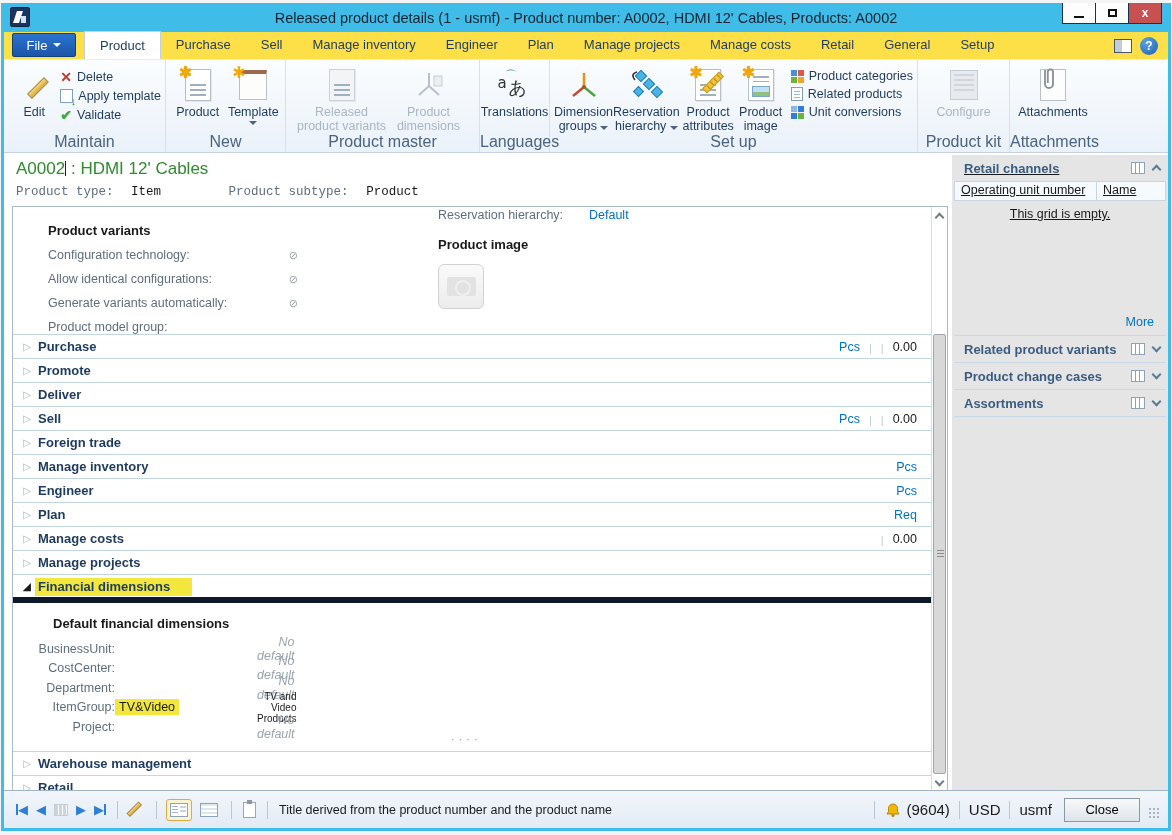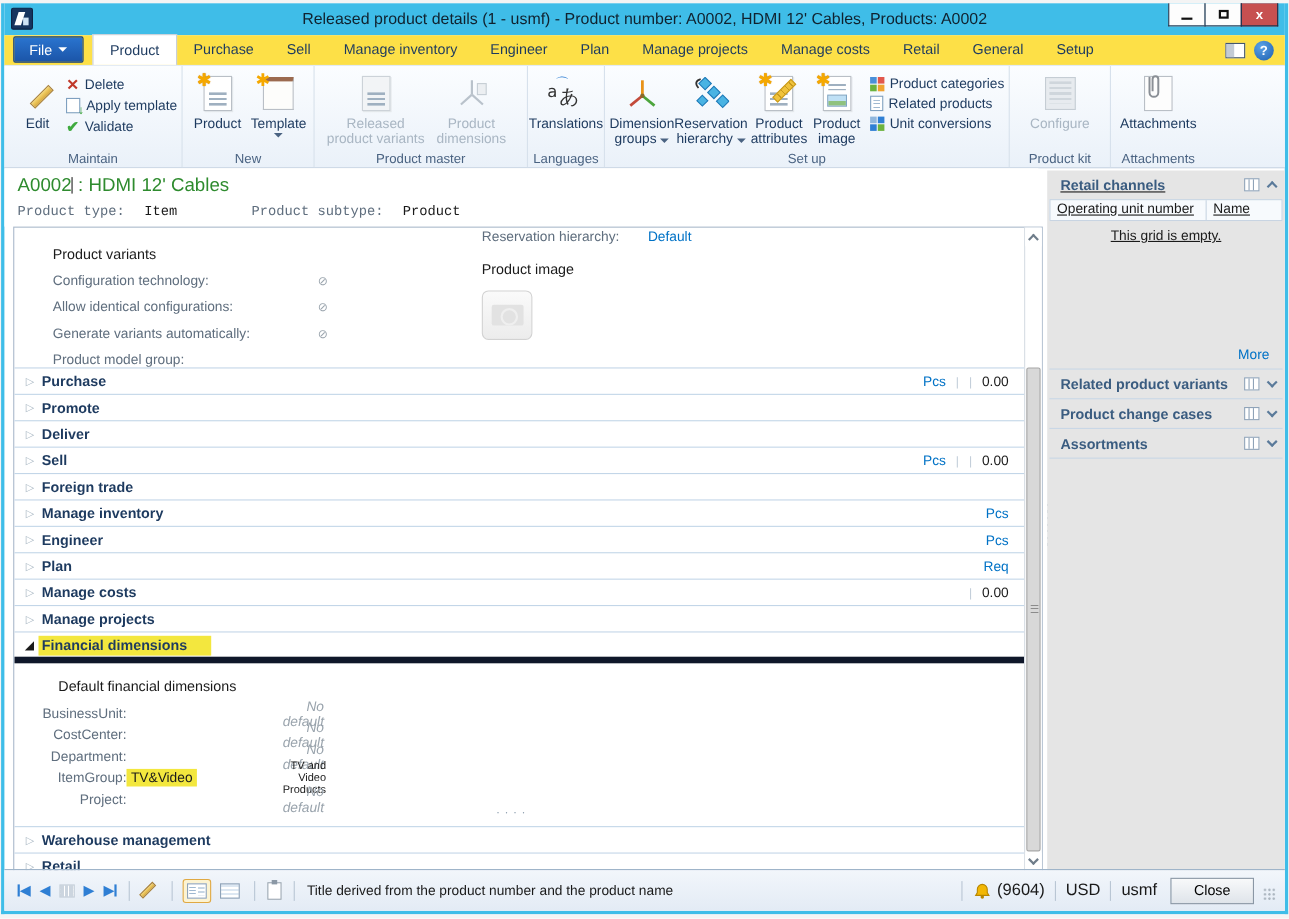--- a/index.html
+++ b/index.html
@@ -27,21 +27,21 @@
   .tab { padding:0 15px; height:28px; line-height:28px; color:#1d3a5f; font-size:13px; cursor:default; }
   .tab.selected { background:#fff; border:1px solid #c8cfd8; border-bottom:none; }
   .tab-right { position:absolute; right:10px; top:5px; display:flex; gap:8px; align-items:center; }
   .pane-icon { width:18px; height:14px; background:#fff; border:1px solid #44576e; }
   .pane-icon::after { content:""; display:block; width:7px; height:12px; background:#c3cbd5; }
   .help-icon { width:18px; height:18px; border-radius:50%; background:radial-gradient(circle at 35% 30%, #5aa2e8, #1e5fae); color:#fff; font-size:12px; font-weight:bold; text-align:center; line-height:18px; }
 
   
   .ribbon { position:absolute; left:0; top:57px; right:0; height:93px; background:linear-gradient(#fbfdff,#eaf1f9); border-bottom:1px solid #c4d2e2; display:flex; }
   .rgroup { position:relative; height:100%; border-right:1px solid #d7e1ec; padding:4px 4px 16px 4px; display:flex; align-items:flex-start; justify-content:center; }
-  .rgroup-label { position:absolute; bottom:1px; left:0; right:0; text-align:center; font-size:12px; color:#4a6382; }
+  .rgroup-label { position:absolute; bottom:1px; left:0; right:0; text-align:center; font-size:16px; color:#4a6382; }
   .rb-big { width:66px; display:flex; flex-direction:column; align-items:center; padding-top:3px; gap:2px; }
   .rb-big .blabel { font-size:12.5px; color:#1d3a5f; text-align:center; line-height:14px; }
   .rb-big.disabled .blabel { color:#a9b6c3; }
   .rb-icon-slot { height:36px; display:flex; align-items:center; justify-content:center; }
   .rb-smallcol { display:flex; flex-direction:column; justify-content:flex-start; gap:4px; padding-top:5px; }
   .rb-small { display:flex; align-items:center; gap:5px; font-size:12.5px; color:#1d3a5f; white-space:nowrap; }
   .caret-down { width:0;height:0;border-left:4px solid transparent;border-right:4px solid transparent;border-top:4px solid #4a6382; display:inline-block; }
 
   
   .doc-icon { position:relative; width:26px; height:32px; background:#fff; border:1px solid #b9bfc6; box-shadow:1px 1px 0 #e4e8ec; }
@@ -78,21 +78,21 @@
   .rec-caret { display:inline-block; width:1px; height:15px; background:#222; vertical-align:-2px; }
   .rec-fields { position:absolute; left:12px; top:32px; font-size:12.5px; color:#444;font-family:Liberation Mono, monospace; }
   .rec-fields b { color:#1a1a1a; font-weight:normal; }
 
   
   .content-box { position:absolute; left:8px; top:203px; width:936px; height:587px; background:#fff; border:1px solid #aab9cb; }
   .content-inner { position:absolute; left:0; top:0; right:16px; bottom:0; overflow:hidden; }
   .resv-row { position:absolute; left:0; top:0; width:100%; height:16px; }
   .flabel { color:#5f6e7e; font-size:12.5px; }
   .link { color:#0072c6; font-size:12.5px; }
-  .group-title { font-weight:normal; font-size:13px; color:#1a1a1a; }
+  .group-title { font-weight:bold; font-size:13px; color:#1a1a1a; }
   .pv-block { position:absolute; left:35px; top:16px; }
   .pv-field { margin-top:10px; display:flex; width:250px; justify-content:space-between; align-items:center; }
   .blocked-glyph { color:#9aa4ad; font-size:11px; }
   .pi-block { position:absolute; left:425px; top:30px; }
   .img-placeholder { margin-top:12px; width:46px; height:45px; background:linear-gradient(#fafafa,#ececec); border:1px solid #d2d2d2; border-radius:6px; position:relative; }
   .img-placeholder .cam { position:absolute; left:8px; top:12px; width:29px; height:19px; background:#e2e2e2; border-radius:2px; }
   .img-placeholder .cam::after { content:""; position:absolute; left:8px; top:3px; width:12px; height:12px; border:2px solid #efefef; border-radius:50%; }
 
   .sections { position:absolute; left:0; top:127px; width:100%; }
   .sec-row { height:24px; border-top:1px solid #c3d6e8; display:flex; align-items:center; position:relative; }

